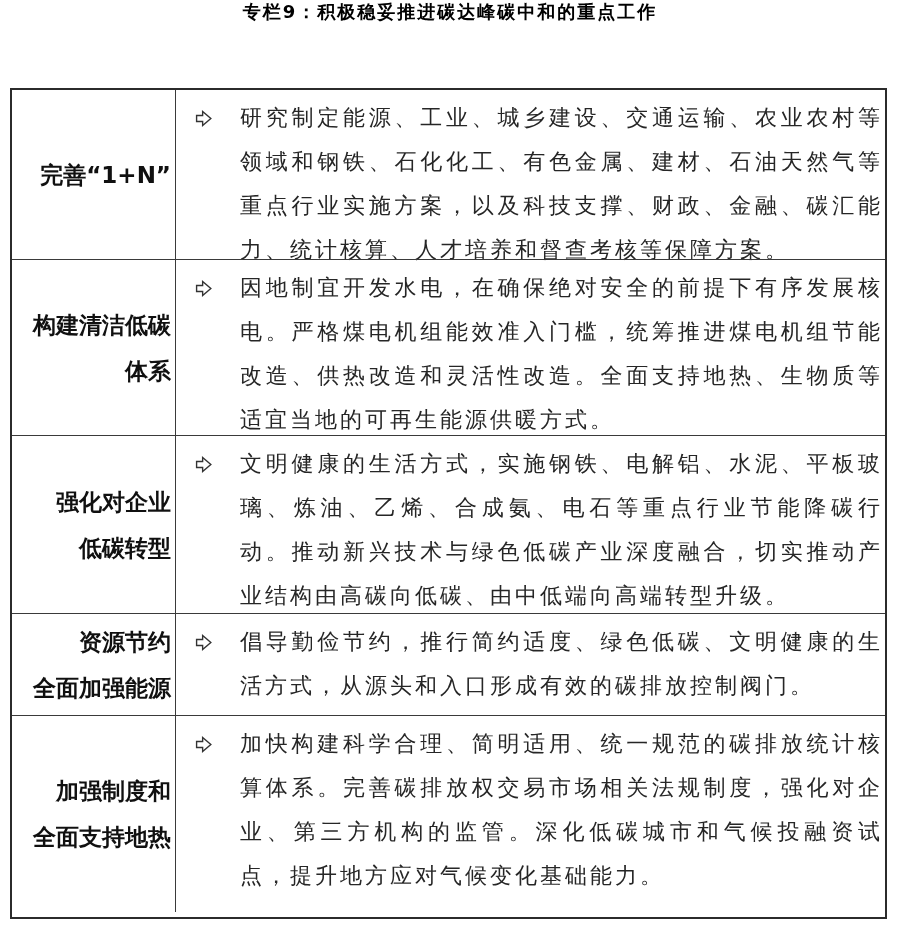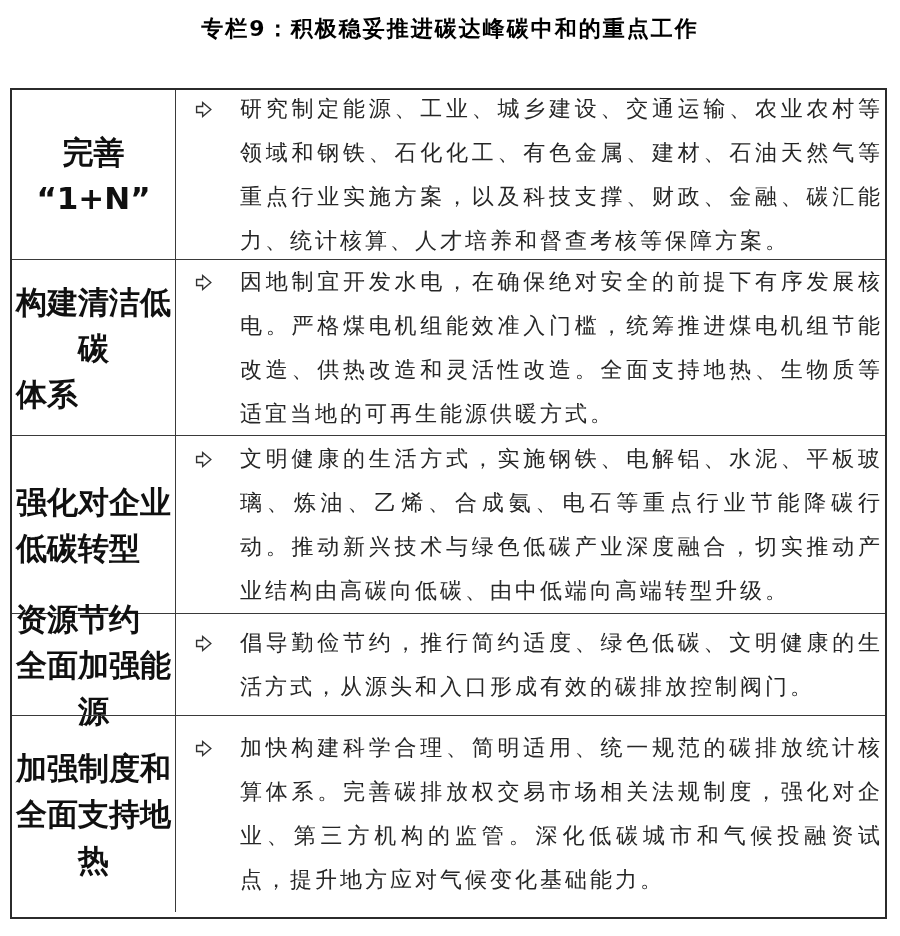--- a/index.html
+++ b/index.html
@@ -8,25 +8,25 @@
     position: relative;
     width: 900px;
     height: 936px;
     background: #ffffff;
     overflow: hidden;
     font-family: "DejaVu Sans", "Liberation Sans", sans-serif;
     color: #1c1c1c;
   }
   .title {
     position: absolute;
-    top: 14px;
+    top: 0;
     left: 0;
     width: 100%;
     text-align: center;
-    font-size: 22px;
+    font-size: 18px;
     font-weight: bold;
     letter-spacing: 2px;
     color: #000000;
     font-family: "DejaVu Sans", "Liberation Sans", sans-serif;
   }
   .box-table {
     position: absolute;
     left: 10px;
     top: 88px;
     width: 877px;
@@ -41,33 +41,33 @@
     width: 100%;
     flex: 0 0 auto;
   }
   .row + .row { border-top: 1px solid #3a3a3a; }
   .cell-label {
     flex: 0 0 164px;
     border-right: 1px solid #3a3a3a;
     display: flex;
     flex-direction: column;
     justify-content: center;
-    align-items: flex-start;
+    align-items: flex-end;
     text-align: center;
     font-weight: bold;
-    font-size: 31px;
+    font-size: 23px;
     line-height: 46px;
     color: #101010;
     padding: 2px 4px;
     font-family: "DejaVu Sans", "Liberation Sans", sans-serif;
   }
   .cell-content {
     flex: 1 1 auto;
     display: flex;
-    align-items: center;
+    align-items: flex-start;
     padding: 6px 2px 6px 18px;
   }
   .content-inner {
     display: flex;
     align-items: flex-start;
     width: 100%;
   }
   .arrow {
     flex: 0 0 auto;
     width: 19px;

